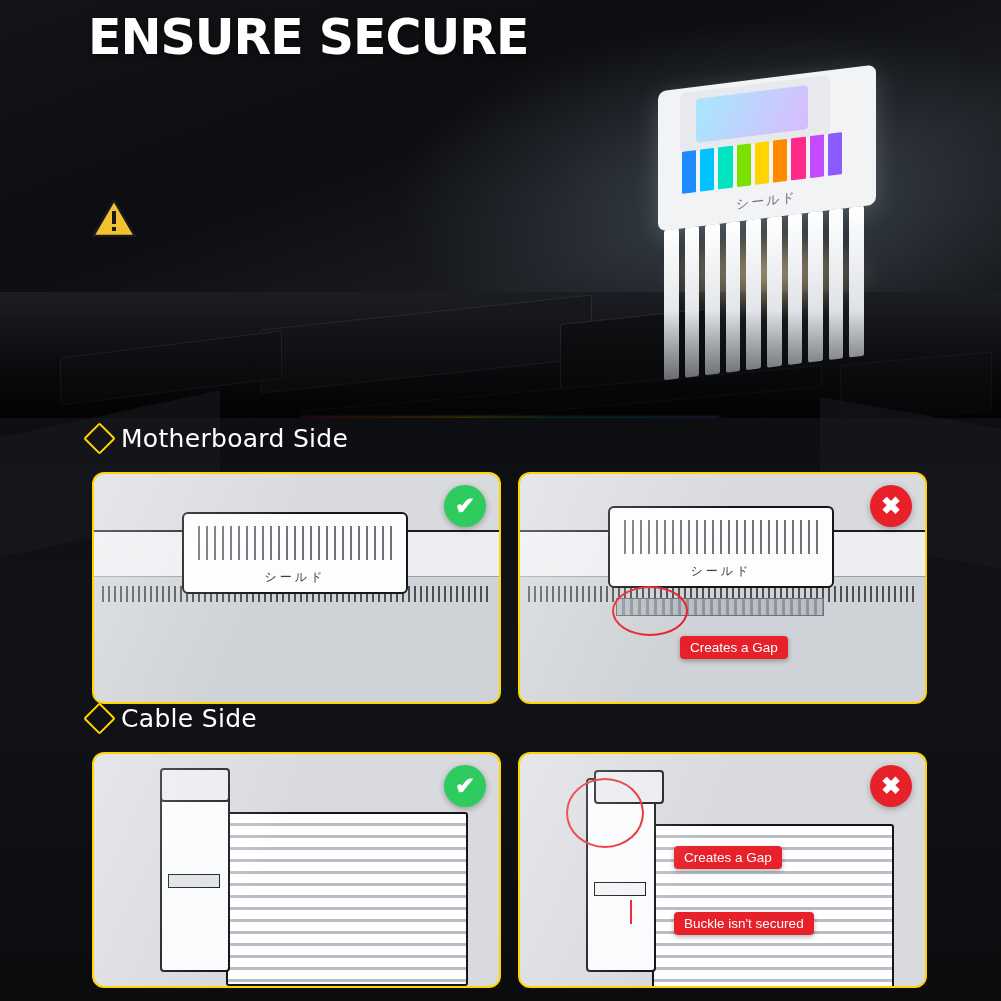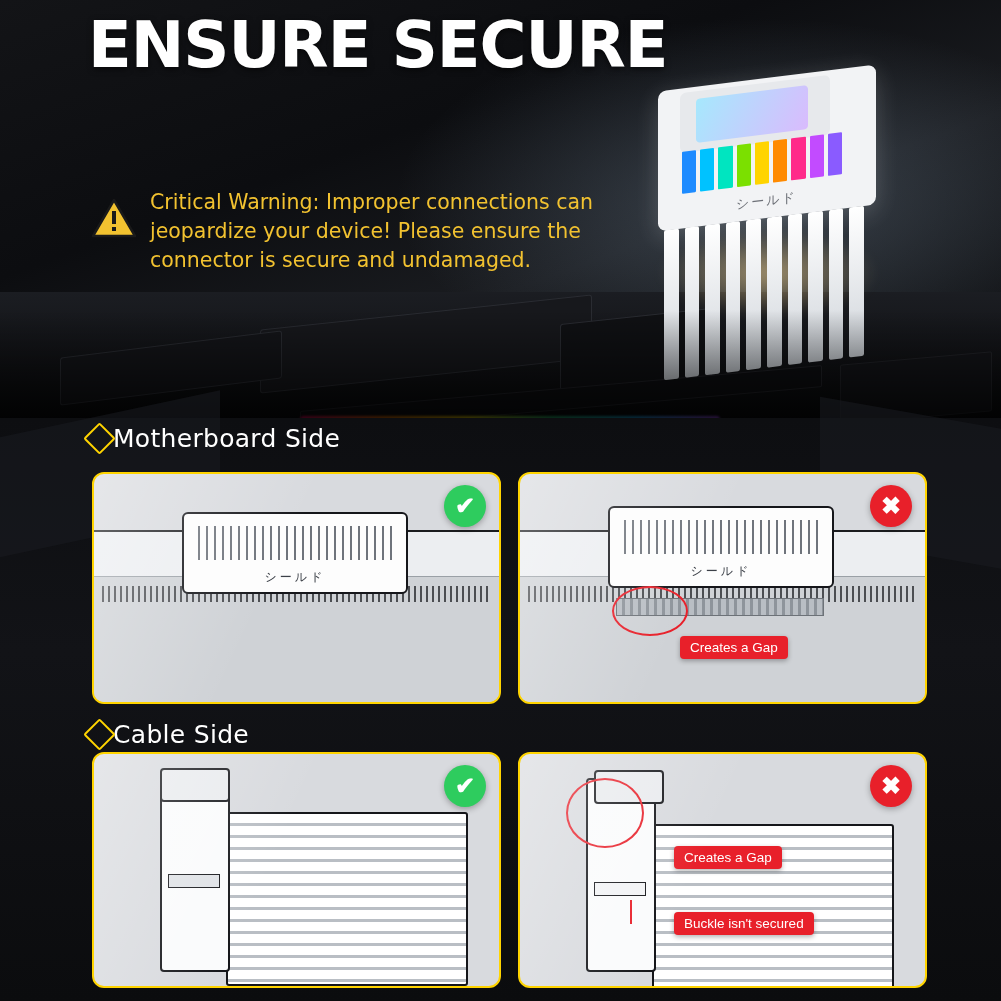--- a/index.html
+++ b/index.html
@@ -9,21 +9,21 @@
   
   .hero{position:absolute;left:0;top:0;width:1001px;height:430px;
         background:
           radial-gradient(ellipse 520px 260px at 760px 200px, rgba(120,140,160,.35) 0%, rgba(20,22,26,0) 70%),
           linear-gradient(160deg,#131417 0%, #0c0d10 35%, #1a1c20 60%, #0a0b0d 100%);
         overflow:hidden;}
   .hero-fade{position:absolute;left:0;bottom:0;width:100%;height:120px;
         background:linear-gradient(to bottom, rgba(0,0,0,0) 0%, rgba(0,0,0,.85) 100%);}
 
   .headline{position:absolute;left:88px;top:14px;width:660px;color:#fff;
-      font-family:"DejaVu Sans",sans-serif;font-weight:bold;font-size:64px;line-height:.97;
+      font-family:"DejaVu Sans",sans-serif;font-weight:bold;font-size:49px;line-height:.97;
       letter-spacing:-1px;text-transform:uppercase;text-shadow:0 2px 6px rgba(0,0,0,.6);}
   .headline .l2{display:block;}
 
   .warn{position:absolute;left:92px;top:188px;width:560px;display:flex;gap:14px;align-items:flex-start;}
   .warn-icon{flex:0 0 auto;width:44px;height:40px;position:relative;top:10px;}
   .warn-text{color:#f2c230;font-size:20.5px;line-height:1.42;font-family:"DejaVu Sans",sans-serif;}
 
   
   .mobo{position:absolute;left:0;top:292px;width:1001px;height:140px;
         background:linear-gradient(180deg,#1b1d22 0%,#101114 60%,#07080a 100%);}
@@ -47,23 +47,23 @@
   .conn .pins{position:absolute;left:24px;top:140px;width:200px;height:150px;display:flex;gap:6px;transform:skewY(-7deg);}
   .conn .pins i{display:block;flex:1;background:linear-gradient(180deg,#ffffff,#cfd4da);border-radius:2px;}
   .conn .glow{position:absolute;left:18px;top:150px;width:220px;height:90px;
       background:radial-gradient(ellipse at center, rgba(255,220,150,.55), rgba(255,200,100,0) 70%);filter:blur(6px);}
 
   
   .lower{position:absolute;left:0;top:418px;width:1001px;height:583px;
     background:linear-gradient(180deg,#0d0e11 0%,#121317 40%,#0b0c0e 100%);}
   .lower-bg-shape{position:absolute;background:#1a1c21;opacity:.55;}
 
-  .sec{position:absolute;left:88px;display:flex;align-items:center;gap:2px;color:#fff;justify-content:space-between;}
+  .sec{position:absolute;left:88px;display:flex;align-items:center;gap:10px;color:#fff;justify-content:space-between;}
   .sec1{top:424px;}
-  .sec2{top:704px;margin-top:16px;}
+  .sec2{top:704px;}
   .sec .diamond{width:19px;height:19px;border:2.4px solid #ffd400;transform:rotate(45deg);border-radius:2px;}
   .sec .title{font-size:25px;font-family:"DejaVu Sans",sans-serif;letter-spacing:.3px;}
 
   .card{position:absolute;width:405px;height:228px;background:#d8dade;border:2px solid #ffd400;border-radius:12px;overflow:hidden;}
   .c1{left:92px;top:472px;}
   .c2{left:518px;top:472px;}
   .c3{left:92px;top:752px;height:232px;}
   .c4{left:518px;top:752px;height:232px;}
 
   .badge{position:absolute;right:13px;top:11px;width:42px;height:42px;border-radius:50%;
@@ -149,21 +149,20 @@
     </div>
 
     <div class="warn">
       <div class="warn-icon">
         <svg width="44" height="40" viewBox="0 0 44 40">
           <path d="M22 2 L43 38 L1 38 Z" fill="#f2c230" stroke="#1a1a1a" stroke-width="2.5" stroke-linejoin="round"></path>
           <rect x="20" y="13" width="4" height="13" fill="#1a1a1a"></rect>
           <rect x="20" y="29" width="4" height="4" fill="#1a1a1a"></rect>
         </svg>
       </div>
-      <div class="warn-text">Critical Warning: Improper connections can jeopardize your device! Please ensure the connector is secure and undamaged.</div>
     </div>
   </div>
 
   <div class="lower">
     <div class="lower-bg-shape" style="left:-40px;top:0;width:260px;height:120px;transform:skewY(-12deg);"></div>
     <div class="lower-bg-shape" style="left:820px;top:0;width:240px;height:140px;transform:skewY(10deg);"></div>
   </div>
 
   <div class="sec sec1">
     <span class="diamond"></span>

